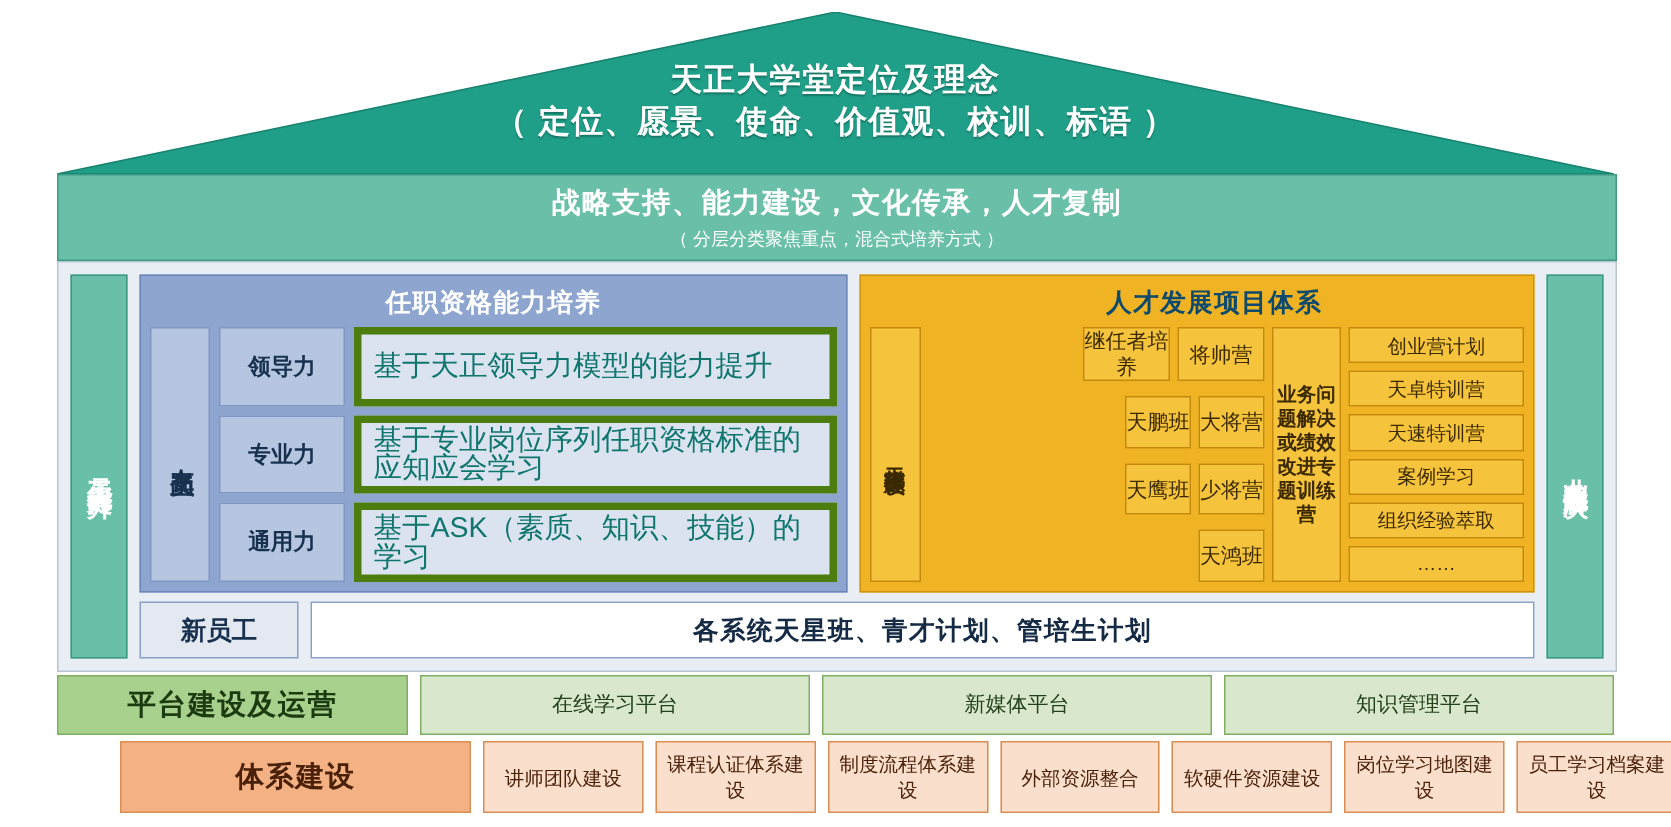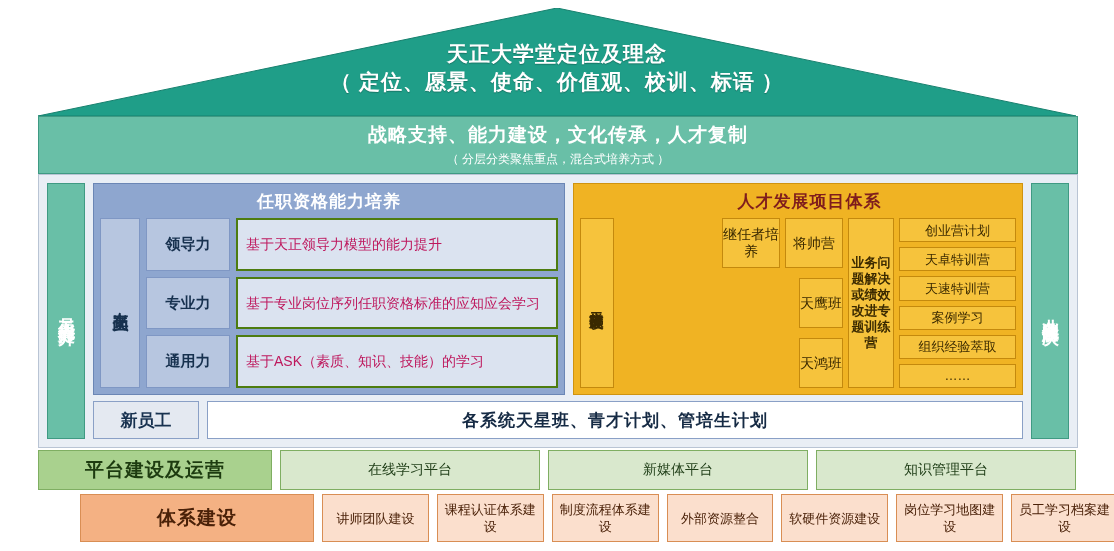--- a/index.html
+++ b/index.html
@@ -54,38 +54,38 @@
 
   
   .grp-blue{
     flex:0 0 470px;background:#8ea6cf;border:1px solid #6b86b5;
     display:flex;flex-direction:column;
   }
   .grp-title{
     color:#ffffff;font-weight:bold;font-size:17px;text-align:center;
     padding:6px 0 5px;letter-spacing:1px;
   }
-  .grp-title.dark{color:#7f1d1d;padding-left:23px;}
+  .grp-title.dark{color:#0c4a6e;padding-left:23px;}
   .grp-blue-inner{display:flex;gap:6px;padding:0 6px 6px 6px;flex:1;}
   .vert-label{
     width:38px;background:#b7c6e0;border:1px solid #7f97c4;
     color:#17314f;font-weight:bold;font-size:16px;
     display:flex;align-items:center;justify-content:center;text-align:center;
     writing-mode:vertical-rl;text-orientation:upright;letter-spacing:2px;
   }
   .blue-rows{flex:1;display:flex;flex-direction:column;gap:6px;}
   .blue-row{flex:1;display:flex;gap:6px;}
   .cap-cell{
     width:82px;background:#b7c6e0;border:1px solid #7f97c4;
     color:#17314f;font-weight:bold;font-size:15px;
     display:flex;align-items:center;justify-content:center;text-align:center;
   }
   .desc-cell{
-    flex:1;background:#dbe3f0;border:2px solid #4d7c0f;
-    color:#be185d;font-size:14px;line-height:19px;
+    flex:1;background:#dbe3f0;border:5px solid #4d7c0f;
+    color:#0f766e;font-size:19px;line-height:19px;
     display:flex;align-items:center;padding:0 8px;
   }
 
   
   .grp-orange{
     flex:1;background:#f0b323;border:1px solid #cf9310;
     display:flex;flex-direction:column;
   }
   .grp-orange-inner{display:flex;gap:5px;padding:0 6px 6px 6px;flex:1;}
   .vert-label-o{
@@ -211,21 +211,26 @@
           <div class="grp-orange-inner">
 
             <div class="vert-label-o">干部梯队建设</div>
 
             <div class="col-pairs">
               <div class="pair-row">
                 <div class="ocell">继任者培养</div>
                 <div class="ocell">将帅营</div>
               </div>
               <div class="pair-row">
+                <div class="ocell">天鹏班</div>
+                <div class="ocell">大将营</div>
+              </div>
+              <div class="pair-row">
                 <div class="ocell">天鹰班</div>
+                <div class="ocell">少将营</div>
               </div>
               <div class="pair-row">
                 <div class="ocell wide">天鸿班</div>
               </div>
             </div>
 
             <div class="vert-label-o2">业务问题解决或绩效改进专题训练营</div>
 
             <div class="col-single">
               <div class="ocell">创业营计划</div>

